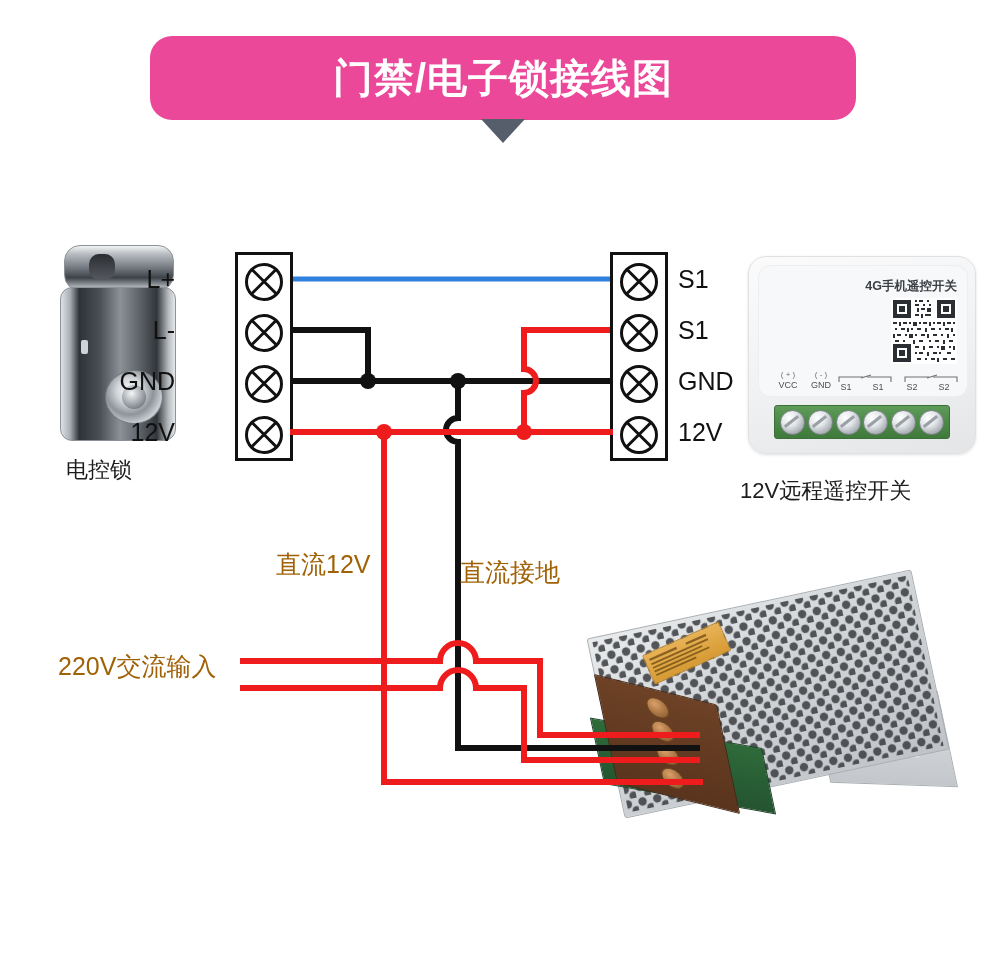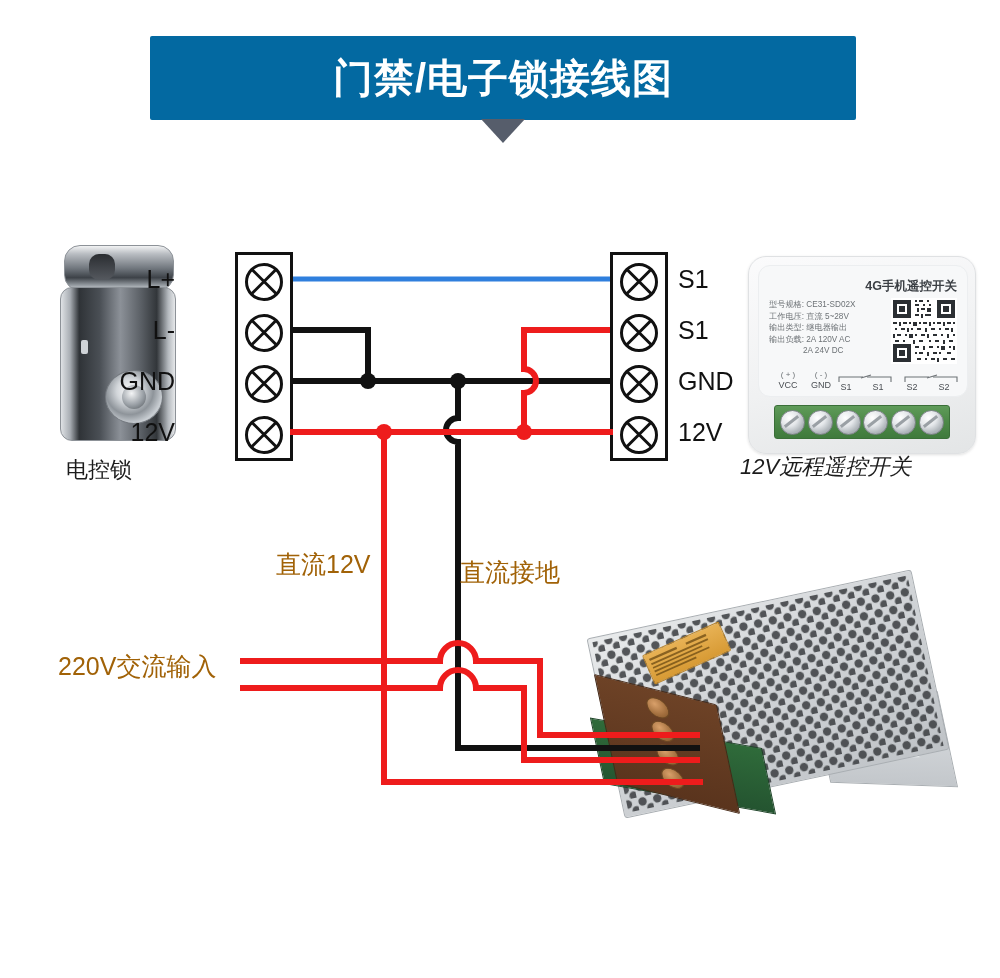--- a/index.html
+++ b/index.html
@@ -5,37 +5,37 @@
   html,body{margin:0;padding:0;}
   body{
     width:1000px;height:978px;background:#ffffff;position:relative;overflow:hidden;
     font-family:"Liberation Sans","DejaVu Sans",sans-serif;
   }
   .stage{position:absolute;left:0;top:0;width:1000px;height:978px;}
 
   
   #title-banner{
     position:absolute;left:150px;top:36px;width:706px;height:84px;
-    background:#0369a1;border-radius:2px;
+    background:#ec4899;border-radius:22px;
     display:flex;align-items:center;justify-content:center;
   }
   #title-text{
     color:#ffffff;font-size:40px;font-weight:bold;letter-spacing:1px;
     font-family:"Liberation Sans","DejaVu Sans",sans-serif;
   }
   #title-arrow{
     position:absolute;left:481px;top:119px;width:0;height:0;
     border-left:22px solid transparent;border-right:22px solid transparent;
     border-top:24px solid #565d6b;
   }
 
   
   .caption{position:absolute;color:#1c1c1c;font-size:22px;white-space:nowrap;}
   #lock-caption{left:66px;top:455px;}
-  #switch-caption{left:740px;top:452px;font-style:italic;}
+  #switch-caption{left:740px;top:476px;}
   #psu-caption{left:728px;top:828px;}
   .wirelabel{position:absolute;color:#a16207;font-size:25px;white-space:nowrap;}
   #label-dc12v{left:276px;top:548px;}
   #label-dcgnd{left:460px;top:548px;margin-top:8px;}
   #label-ac220{left:58px;top:650px;}
 
   
   .termblock{position:absolute;border:3px solid #111;background:#fff;box-sizing:border-box;}
   #term-left{left:235px;top:252px;width:58px;height:209px;}
   #term-right{left:610px;top:252px;width:58px;height:209px;}
@@ -205,27 +205,20 @@
     <div class="screw s3"></div>
   </div>
   <div class="termlabel tl-right r0">S1</div>
   <div class="termlabel tl-right r1">S1</div>
   <div class="termlabel tl-right r2">GND</div>
   <div class="termlabel tl-right r3">12V</div>
 
   <div id="switch-module">
     <div id="module-face">
       <div id="module-title">4G手机遥控开关</div>
-      <div id="module-specs">
-        <div>型号规格: CE31-SD02X</div>
-        <div>工作电压: 直流 5~28V</div>
-        <div>输出类型: 继电器输出</div>
-        <div>输出负载: 2A 120V AC</div>
-        <div style="padding-left:34px">2A  24V DC</div>
-      </div>
       <svg id="qr" viewBox="0 0 33 33" shape-rendering="crispEdges">
         <rect width="33" height="33" fill="#ffffff"></rect>
         <g fill="#2b2f33">
           <rect x="1" y="1" width="9" height="9"></rect>
             <rect x="23" y="1" width="9" height="9"></rect>
             <rect x="1" y="23" width="9" height="9"></rect>
         </g>
         <g fill="#ffffff">
           <rect x="3" y="3" width="5" height="5"></rect>
             <rect x="25" y="3" width="5" height="5"></rect>

